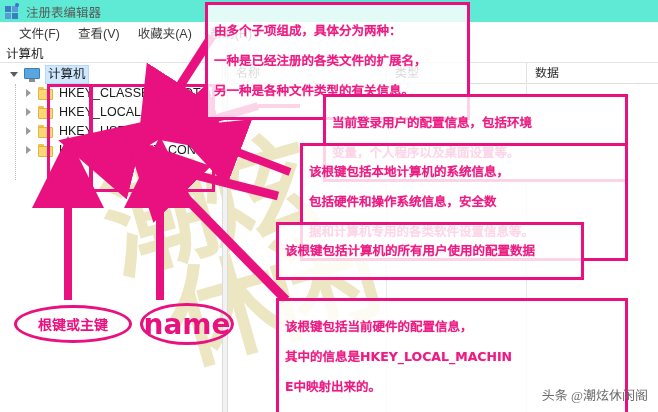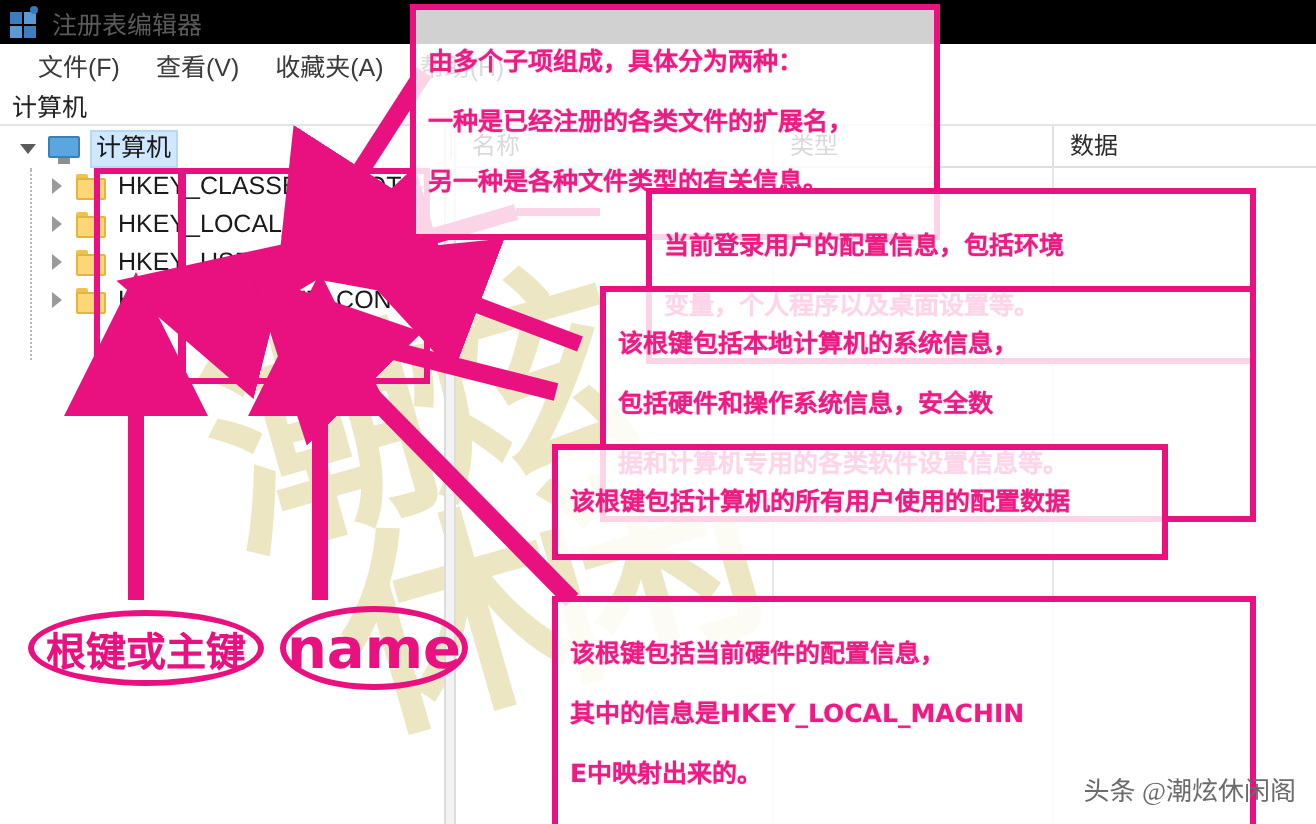--- a/index.html
+++ b/index.html
@@ -27,21 +27,21 @@
     z-index:1;
     pointer-events:none;
     line-height:.95;
     white-space:nowrap;
   }
   .watermark .w2{display:block;margin-left:38px;}
 
   
   .titlebar{
     position:absolute;left:0;top:0;width:658px;height:22px;
-    background:#000000;
+    background:#5eead4;
     display:flex;align-items:center;
     z-index:4;
   }
   .title-icon{
     width:15px;height:15px;margin-left:5px;margin-right:6px;
     position:relative;flex:none;
   }
   .title-icon .blk{position:absolute;width:6px;height:6px;background:#3c7dbf;}
   .title-icon .b1{left:0;top:2px;}
   .title-icon .b2{left:7px;top:2px;background:#5b9bd5;}
@@ -335,21 +335,21 @@
   <div class="anno" style="left:276px;top:222px;width:308px;">
     <span class="anno-line">该根键包括计算机的所有用户使用的配置数据</span>
   </div>
 
   <div class="anno" style="left:276px;top:298px;width:352px;">
     <span class="anno-line">该根键包括当前硬件的配置信息，</span>
     <span class="anno-line">其中的信息是HKEY_LOCAL_MACHIN</span>
     <span class="anno-line">E中映射出来的。</span>
   </div>
 
-  <div class="ellipse" style="left:14px;top:305px;width:118px;height:38px;font-size:20px;">
+  <div class="ellipse" style="left:14px;top:305px;width:118px;height:38px;font-size:14px;">
     <span>根键或主键</span>
   </div>
   <div class="ellipse" style="left:140px;top:303px;width:94px;height:42px;font-size:28px;">
     <span>name</span>
   </div>
 
   <div class="footer">头条 @潮炫休闲阁</div>
 
 </div>
 

